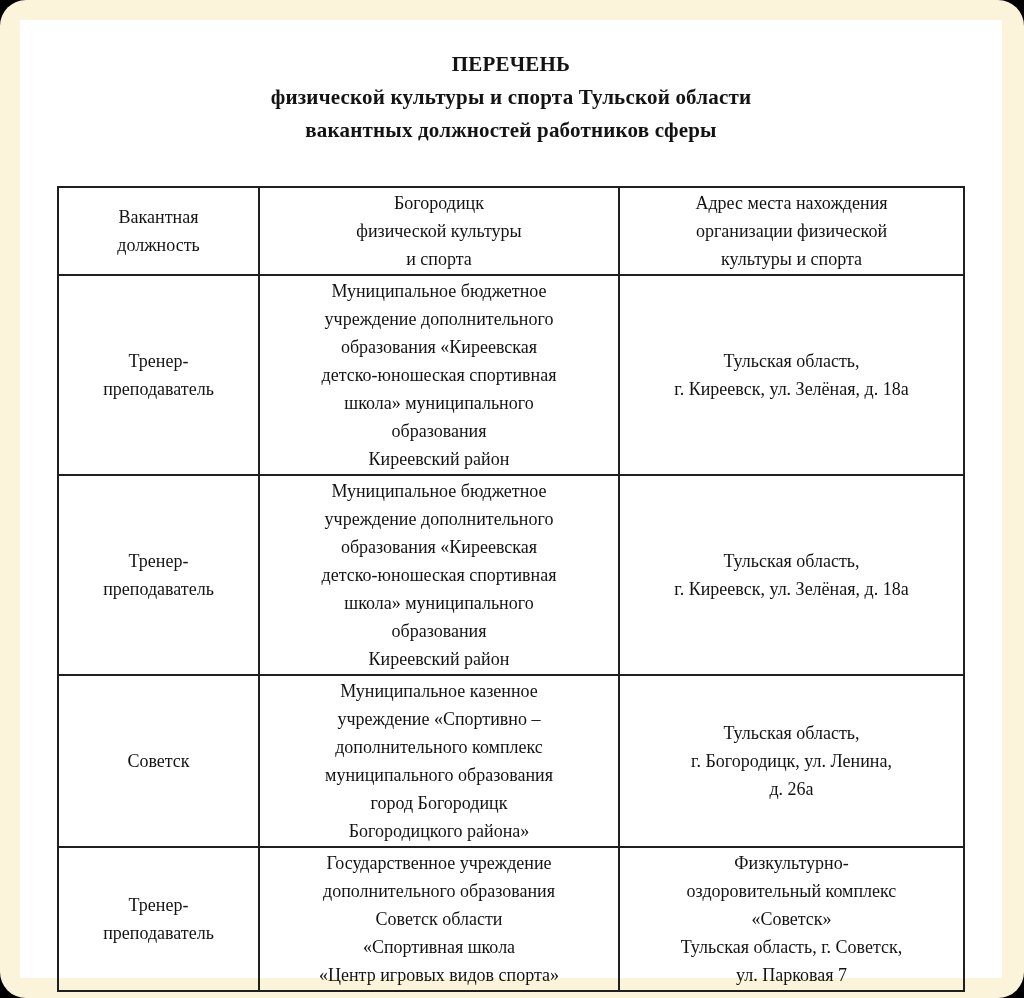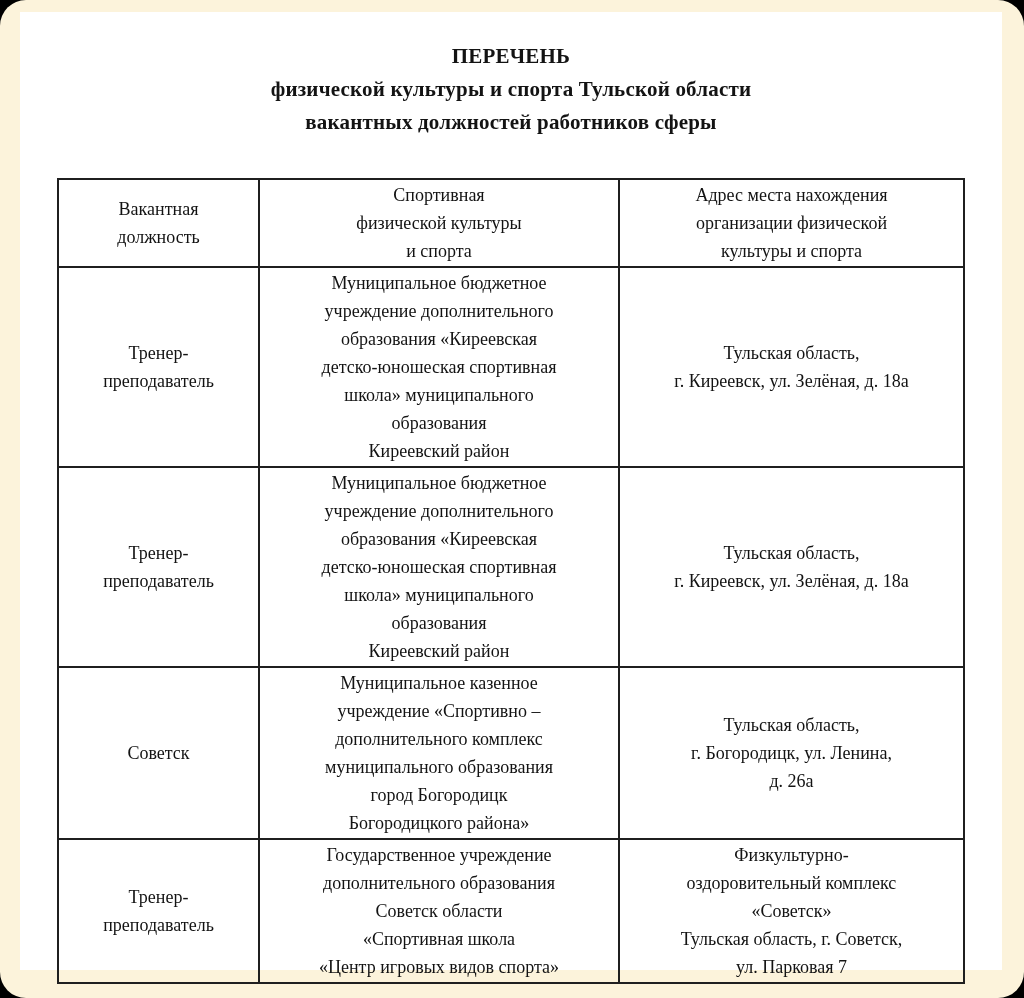--- a/index.html
+++ b/index.html
@@ -12,21 +12,21 @@
     width: 1024px;
     height: 998px;
     background: #fcf3db;
     border-radius: 26px;
     overflow: hidden;
     box-sizing: border-box;
   }
   .page {
     position: absolute;
     left: 20px;
-    top: 12px;
+    top: 20px;
     width: 982px;
     height: 958px;
     background: #ffffff;
     font-family: "Liberation Serif", "DejaVu Serif", serif;
     color: #131313;
   }
   .doc-title {
     margin-top: 28px;
     text-align: center;
     font-weight: bold;
@@ -71,21 +71,21 @@
     <table class="vacancy-table">
       <colgroup>
         <col class="c-position">
         <col class="c-organization">
         <col class="c-address">
       </colgroup>
       <thead>
         <tr>
           <th>Вакантная
 должность</th>
-          <th>Спортивная
+          <th>Богородицк
 физической культуры
 и спорта</th>
           <th>Адрес места нахождения
 организации физической
 культуры и спорта</th>
         </tr>
       </thead>
       <tbody>
         <tr>
           <td>Тренер-

